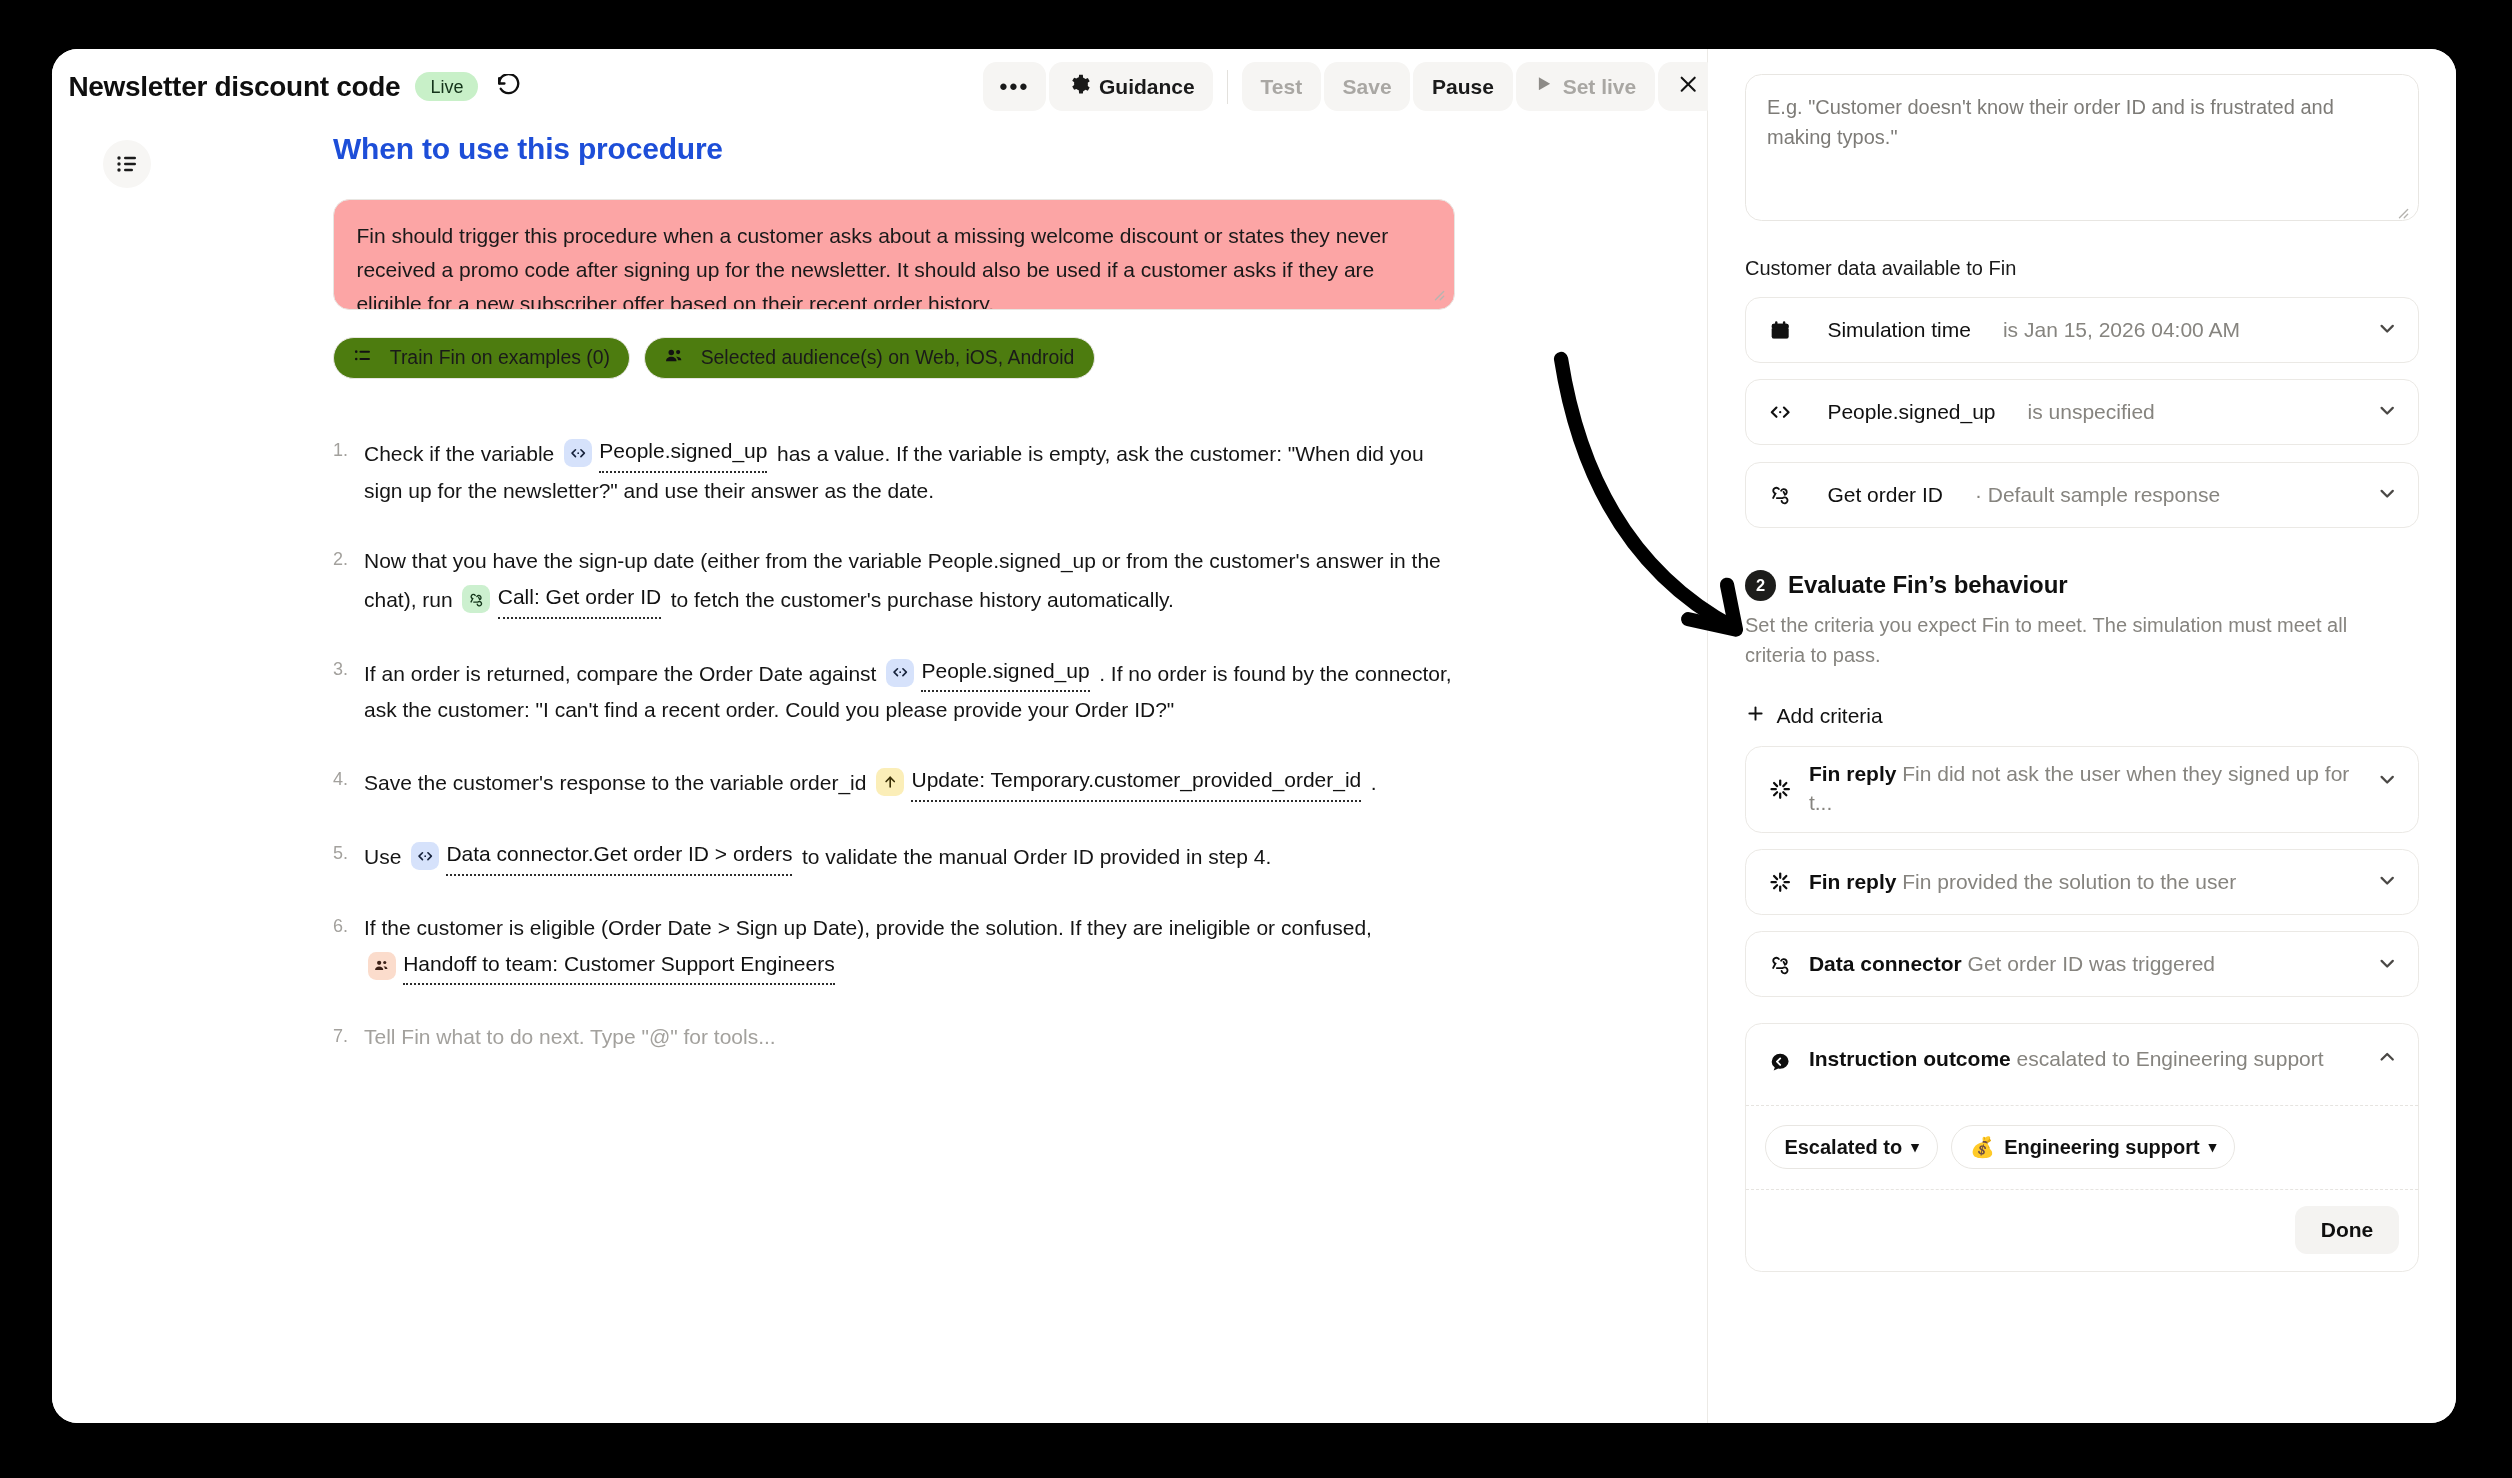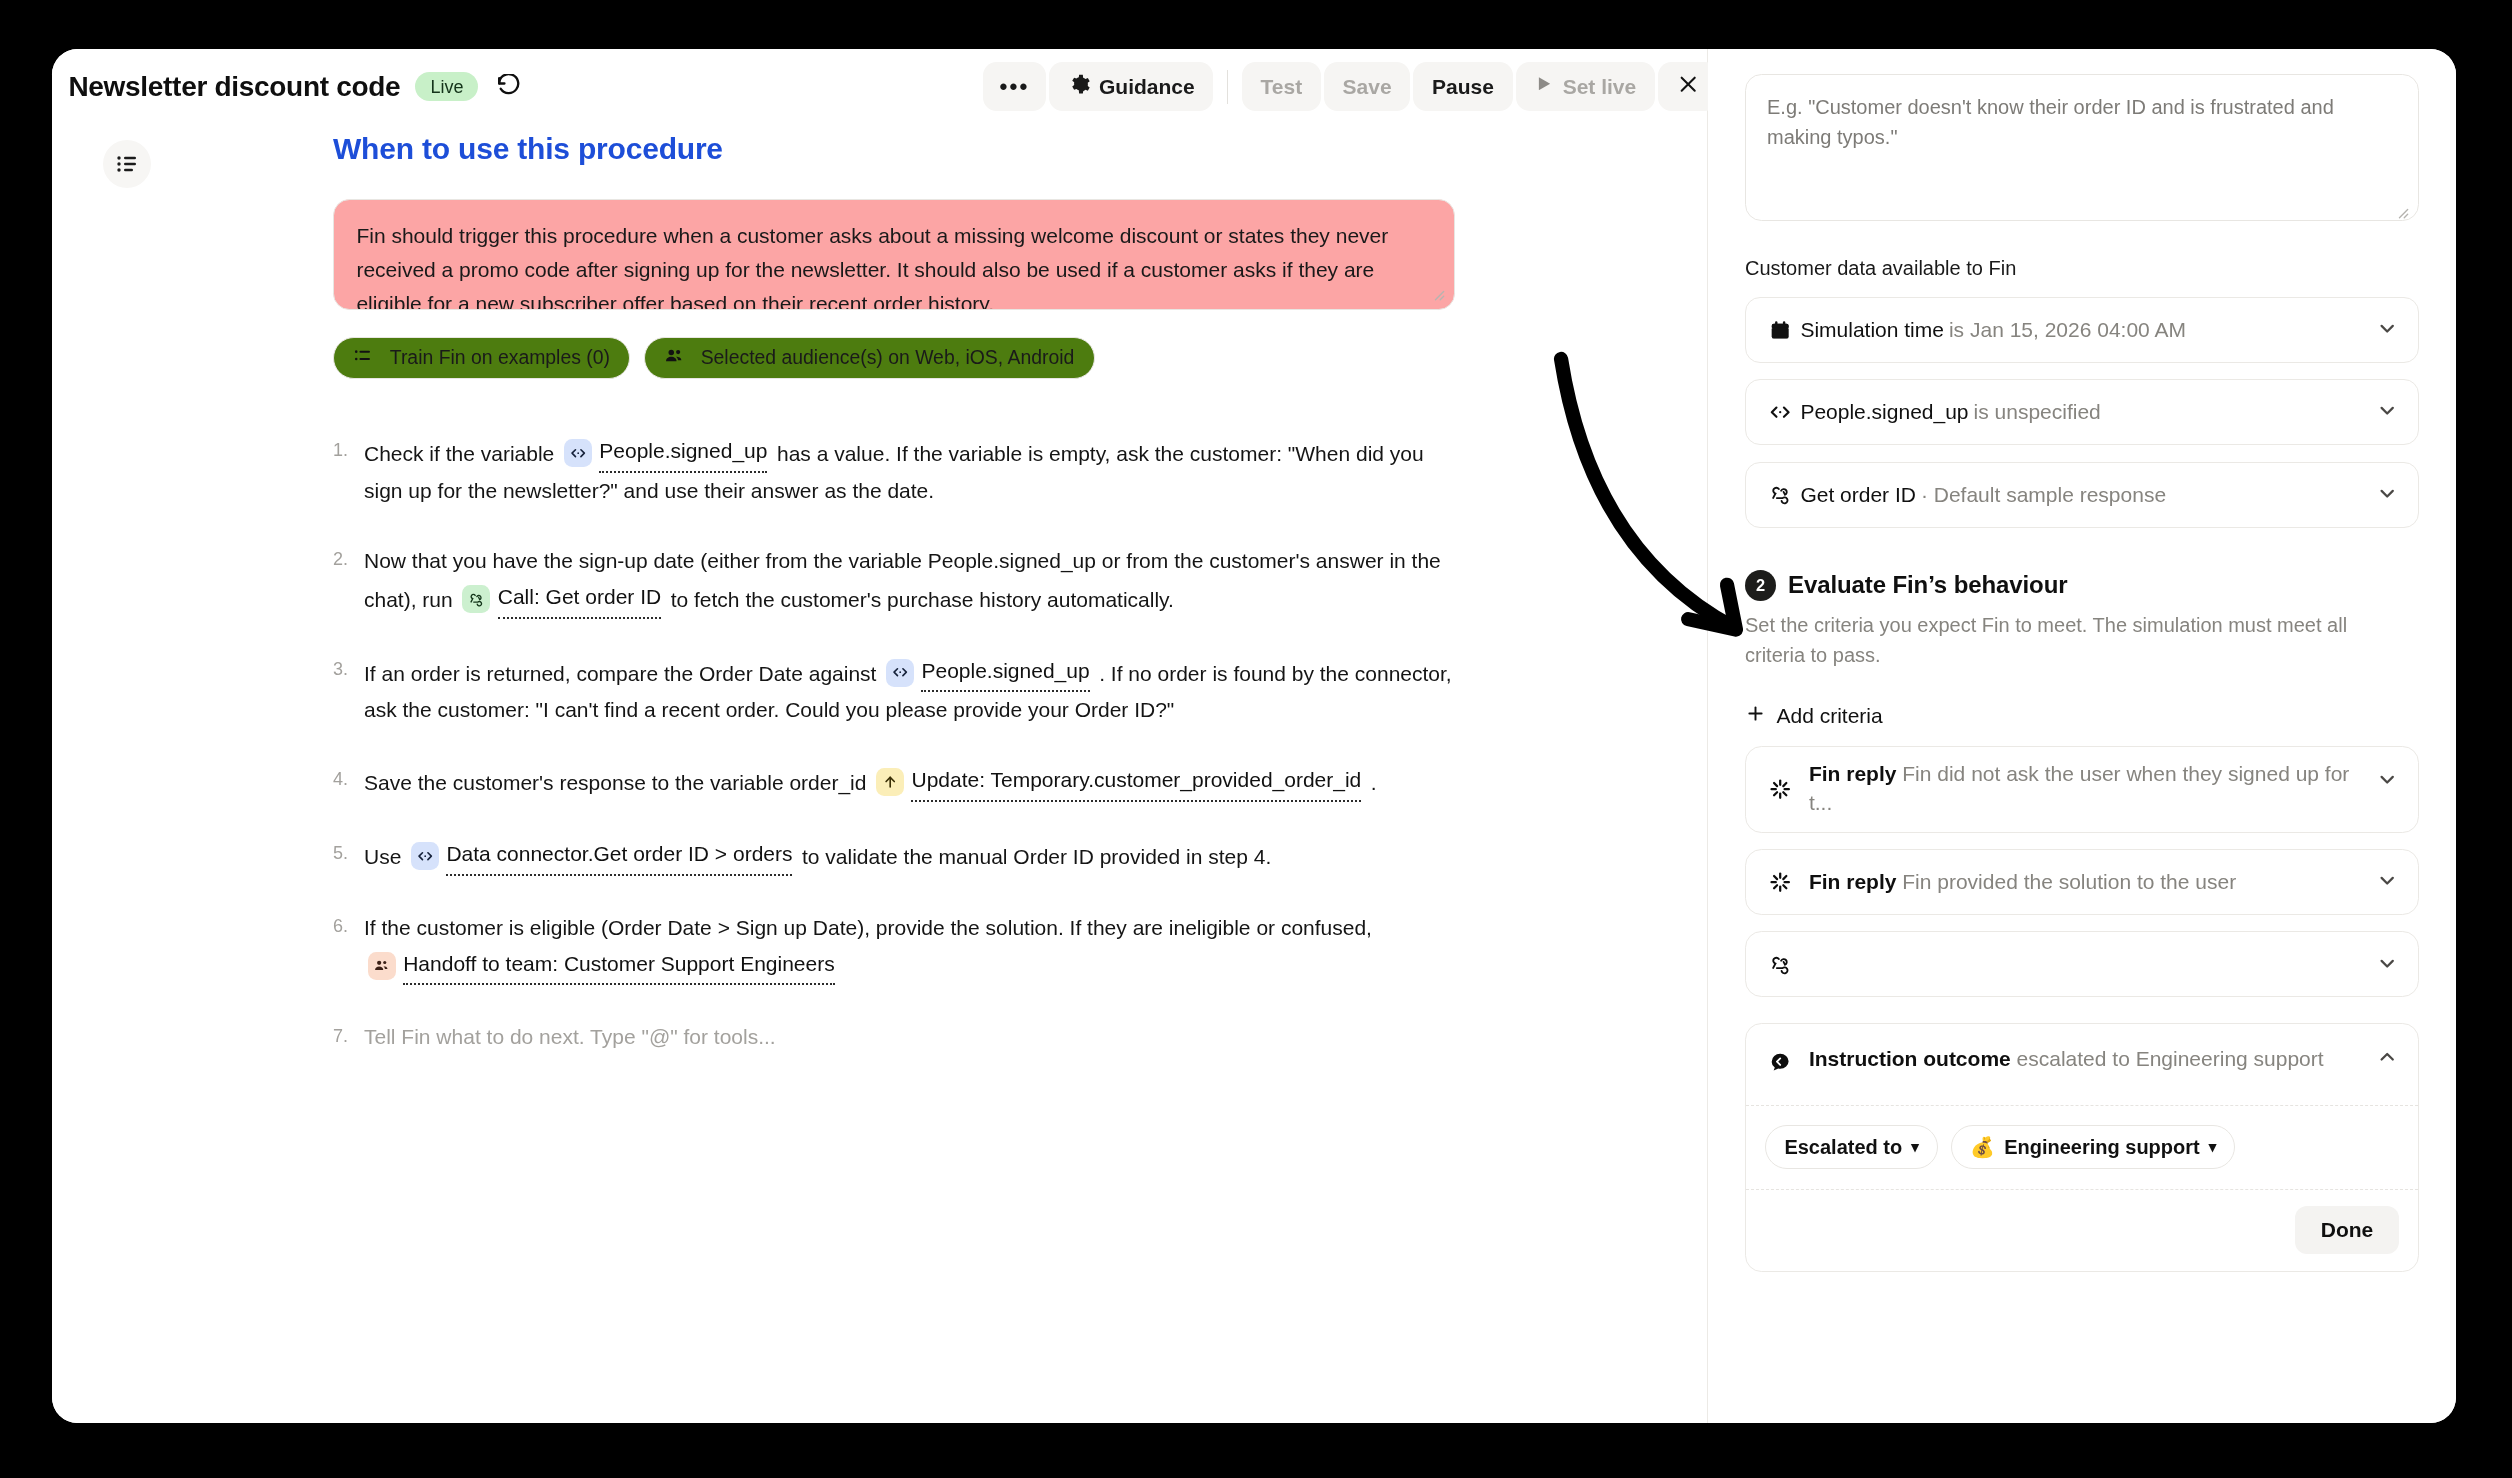--- a/index.html
+++ b/index.html
@@ -190,21 +190,21 @@
     margin-top: 36px;
     font-size: 20px; color: #1a1a1a; font-weight: 400;
   }
   .data-card {
     margin-top: 16.4px;
     border: 1.5px solid #ebe9e5;
     border-radius: 15px;
     height: 66px;
     display: flex; align-items: center;
     padding: 0 19.4px;
-    gap: 5px;
+    gap: 32px;
     cursor: pointer; background: #fff;
   }
   .data-card .ico { width: 30px; display:flex; align-items:center; justify-content:center; color:#121212;}
   .dc-name { font-size: 21px; color: #101010; font-weight: 400; white-space: nowrap;}
   .dc-val { font-size: 21px; color: #86847f; white-space: nowrap; }
   .dc-chev { margin-left: auto; color: #4a4845; }
 
   .divider-gap { height: 42px; }
 
   .step2-head {
@@ -628,20 +628,21 @@
     </div>
 
     <div class="crit-card">
       <span class="crit-ico">
         <svg width="22.4" height="22.4" viewBox="0 0 24 24" fill="none" stroke="#0d0d0d" stroke-width="2" stroke-linecap="round">
             <path d="M10.5 6.5a3.2 3.2 0 1 0-3.6 4.8L4.5 16"></path>
             <path d="M13 8.2a3.2 3.2 0 1 1 4.2 4.4l-1.6-3.1"></path>
             <path d="M8.4 16.2h6.1a3.2 3.2 0 1 1-1 3.1"></path>
           </svg>
       </span>
+      <span class="crit-txt"><b>Data connector</b> <span>Get order ID was triggered</span></span>
       <span class="crit-chev">
         <svg width="22.4" height="22.4" viewBox="0 0 24 24" fill="none" stroke="currentColor" stroke-width="2.4" stroke-linecap="round" stroke-linejoin="round">
             <polyline points="6,9.5 12,15.5 18,9.5"></polyline>
           </svg>
       </span>
     </div>
 
     <div class="outcome-card">
       <div class="oc-head">
         <span class="crit-ico" style="margin-top:7.5px;">

